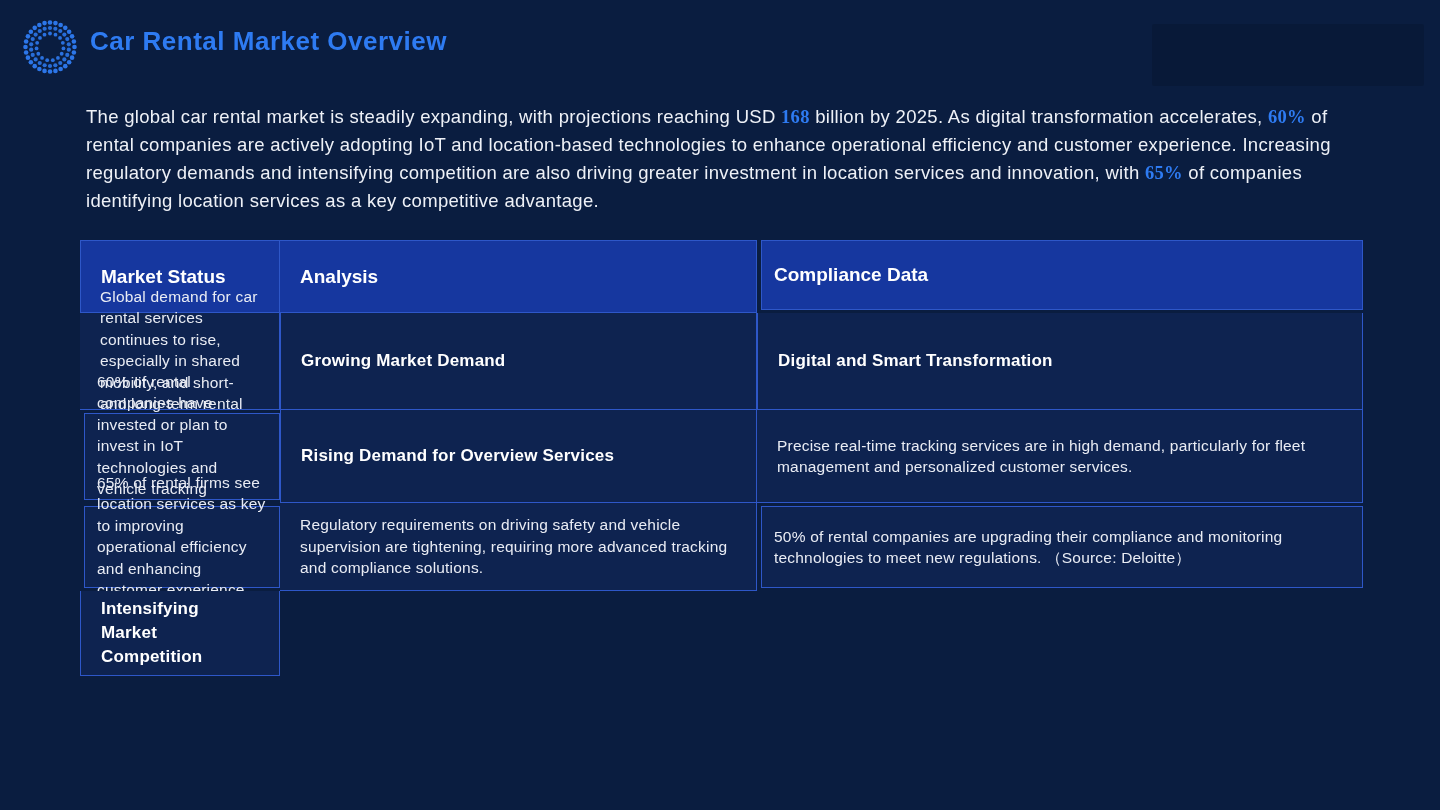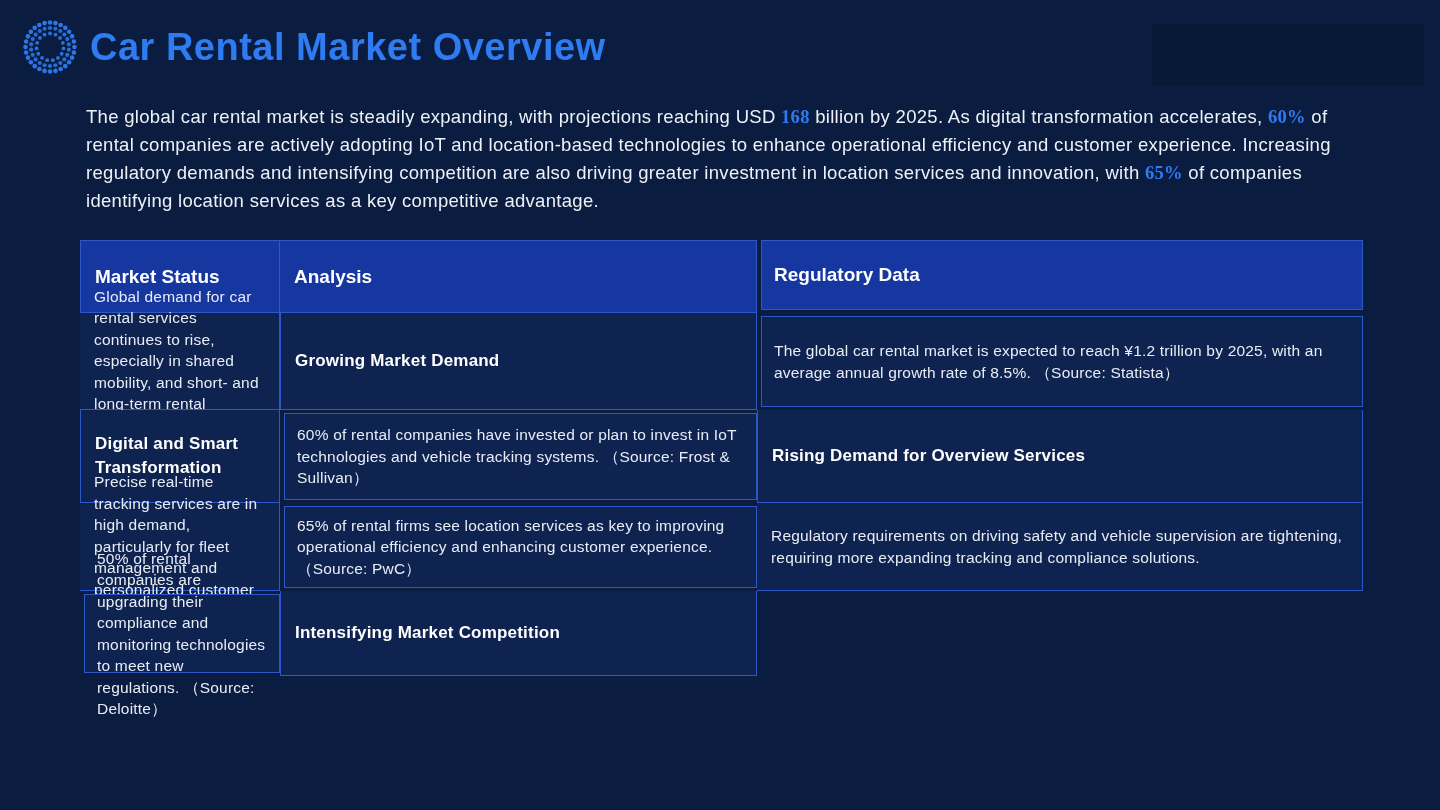--- a/index.html
+++ b/index.html
@@ -18,21 +18,21 @@
     background:var(--page-bg);
     font-family:"Liberation Sans","DejaVu Sans",sans-serif;
     color:var(--text);
     overflow:hidden;
   }
   .logo{
     position:absolute;left:22px;top:19px;width:56px;height:56px;
   }
   .page-title{
     position:absolute;left:90px;top:26px;
-    font-size:38px;font-weight:700;color:var(--accent);
+    font-size:26px;font-weight:700;color:var(--accent);
     letter-spacing:0.5px;
   }
   .watermark{
     position:absolute;left:1152px;top:24px;width:272px;height:62px;
     background:rgba(0,0,0,0.12);border-radius:2px;
   }
   .intro{
     position:absolute;left:86px;top:103px;width:1280px;
     font-size:18.5px;line-height:28px;color:#eef1f7;
     letter-spacing:0.3px;
@@ -42,21 +42,21 @@
     position:absolute;left:80px;top:240px;width:1283px;
     display:grid;
     grid-template-columns:200px 477px 606px;
     grid-template-rows:73px 97px 93px 88px 85px 94px;
   }
   .cell{
     background:var(--cell-bg);
     border-right:1px solid var(--border);
     border-bottom:1px solid var(--border);
     display:flex;align-items:center;
-    padding:10px 14px;
+    padding:10px 20px;
   }
   .cell.colA{border-left:1px solid var(--border);}
   .cell.header{
     background:var(--header-bg);
     border-top:1px solid var(--border);
     font-size:19px;font-weight:700;color:#ffffff;
   }
   .cell.colC{
     background:var(--cell-bg);
     border:1px solid var(--border);
@@ -154,48 +154,45 @@
 <p class="intro" id="intro-p"><span>The global car rental market is steadily expanding, with projections reaching USD </span><span class="hl">168</span><span> billion by 2025. As digital transformation accelerates, </span><span class="hl">60%</span><span> of rental companies are actively adopting IoT and location-based technologies to enhance operational efficiency and customer experience. Increasing regulatory demands and intensifying competition are also driving greater investment in location services and innovation, with </span><span class="hl">65%</span><span> of companies identifying location services as a key competitive advantage.</span></p>
 
 <div class="market-table" id="market-table">
   <div class="cell header colA">
     <span>Market Status</span>
   </div>
   <div class="cell header colB">
     <span>Analysis</span>
   </div>
   <div class="cell header colC">
-    <span>Regulatory Data</span>
+    <span>Compliance Data</span>
   </div>
 <div class="cell colB">
       <span class="body-text">Global demand for car rental services continues to rise, especially in shared mobility, and short- and long-term rental segments.</span>
     </div>
     <div class="cell colA">
       <span class="status-text">Growing Market Demand</span>
-    </div>
-    <div class="cell colC">
-      <span class="body-text">The global car rental market is expected to reach ¥1.2 trillion by 2025, with an average annual growth rate of 8.5%. （Source: Statista）</span>
     </div>
     <div class="cell colA">
       <span class="status-text">Digital and Smart Transformation</span>
     </div>
     <div class="cell colC">
       <span class="body-text">60% of rental companies have invested or plan to invest in IoT technologies and vehicle tracking systems. （Source: Frost &amp; Sullivan）</span>
     </div>
     <div class="cell colA">
       <span class="status-text">Rising Demand for Overview Services</span>
     </div>
     <div class="cell colB">
       <span class="body-text">Precise real-time tracking services are in high demand, particularly for fleet management and personalized customer services.</span>
     </div>
     <div class="cell colC">
       <span class="body-text">65% of rental firms see location services as key to improving operational efficiency and enhancing customer experience. （Source: PwC）</span>
     </div>
     <div class="cell colB">
-      <span class="body-text">Regulatory requirements on driving safety and vehicle supervision are tightening, requiring more expanding tracking and compliance solutions.</span>
+      <span class="body-text">Regulatory requirements on driving safety and vehicle supervision are tightening, requiring more advanced tracking and compliance solutions.</span>
     </div>
     <div class="cell colC">
       <span class="body-text">50% of rental companies are upgrading their compliance and monitoring technologies to meet new regulations. （Source: Deloitte）</span>
     </div>
     <div class="cell colA">
       <span class="status-text">Intensifying Market Competition</span>
     </div>
   </div>
 
 </body></html>

